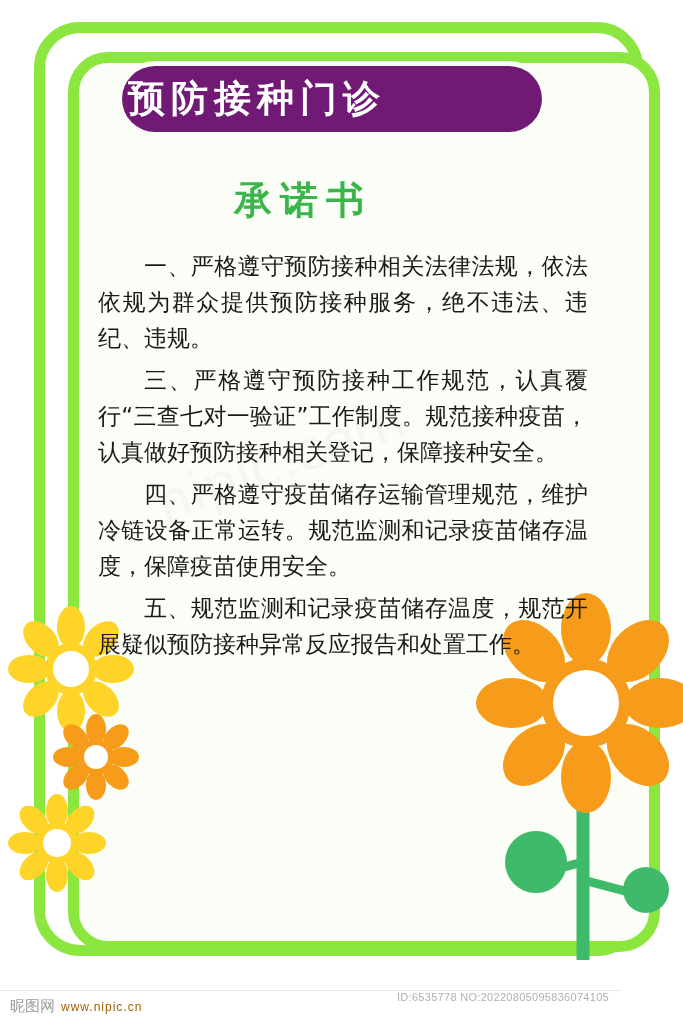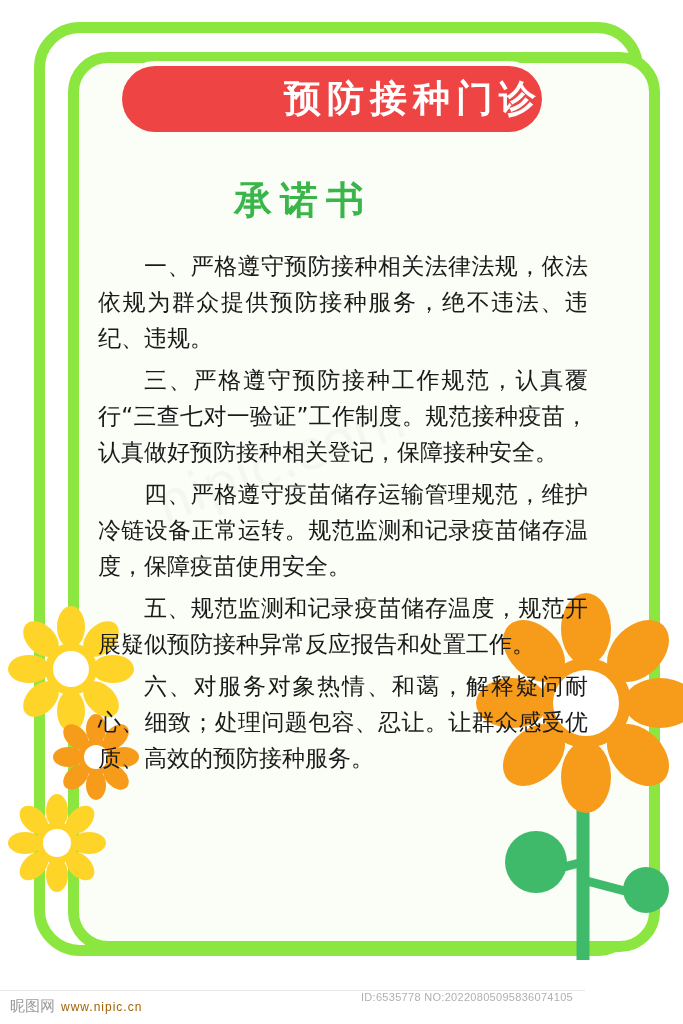--- a/index.html
+++ b/index.html
@@ -50,25 +50,25 @@
     background: #fbfdf7;
   }
 
   
   .title-pill {
     position: absolute;
     left: 122px;
     top: 66px;
     width: 420px;
     height: 66px;
-    background: #ef4444;
+    background: #701a75;
     border-radius: 33px;
     display: flex;
     align-items: center;
-    justify-content: flex-end;
+    justify-content: flex-start;
     box-shadow: 0 0 0 5px #fbfdf7;
   }
   .title-pill span {
     color: #ffffff;
     font-size: 37px;
     font-weight: bold;
     letter-spacing: 6px;
     text-indent: 6px;
     font-family: "DejaVu Sans", "Liberation Sans", sans-serif;
   }
@@ -118,20 +118,21 @@
 
   
   .bottom-bar {
     position: absolute;
     left: 0;
     top: 990px;
     width: 585px;
     height: 34px;
     background: #ffffff;
     border-top: 1px solid #e6e6e6;
+    padding-left: 36px;
   }
   .wm-left {
     position: absolute;
     left: 10px;
     top: 6px;
     display: flex;
     align-items: baseline;
     gap: 6px;
   }
   .wm-logo {
@@ -248,21 +249,20 @@
     <span>预防接种门诊</span>
   </div>
 
   <div class="subtitle">承诺书</div>
 
   <div class="body-text">
     <p>一、严格遵守预防接种相关法律法规，依法依规为群众提供预防接种服务，绝不违法、违纪、违规。</p>
     <p>三、严格遵守预防接种工作规范，认真覆行“三查七对一验证”工作制度。规范接种疫苗，认真做好预防接种相关登记，保障接种安全。</p>
     <p>四、严格遵守疫苗储存运输管理规范，维护冷链设备正常运转。规范监测和记录疫苗储存温度，保障疫苗使用安全。</p>
     <p>五、规范监测和记录疫苗储存温度，规范开展疑似预防接种异常反应报告和处置工作。</p>
-    <p>六、对服务对象热情、和蔼，解释疑问耐心、细致；处理问题包容、忍让。让群众感受优质、高效的预防接种服务。</p>
   </div>
 
 </div>
 
 <div class="bottom-bar">
   <div class="wm-left">
     <span class="wm-logo">昵图网</span>
     <span class="wm-url">www.nipic.cn</span>
   </div>
   <div class="wm-right">ID:6535778 NO:20220805095836074105</div>

